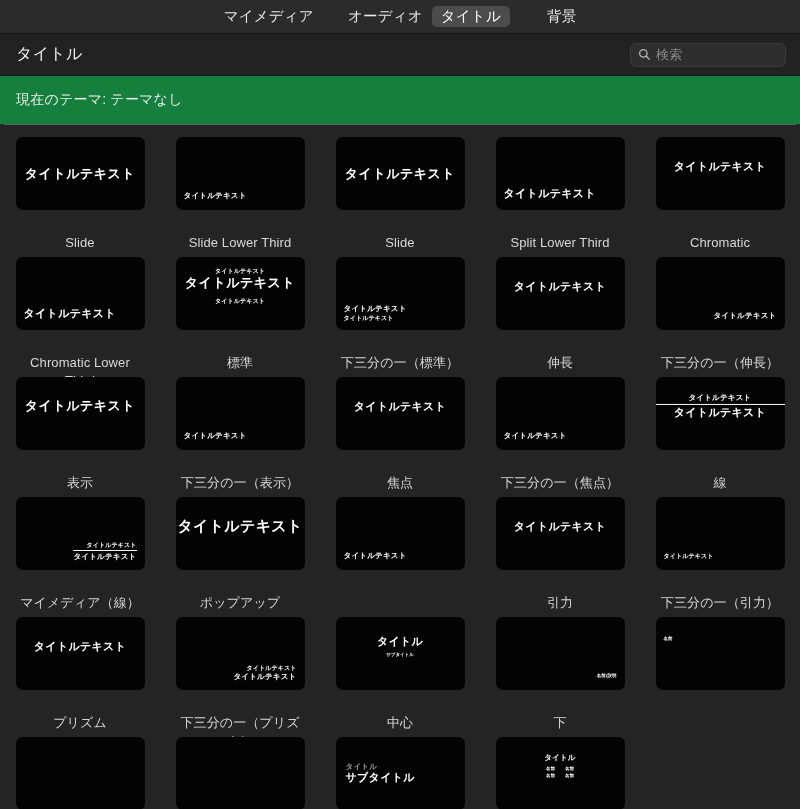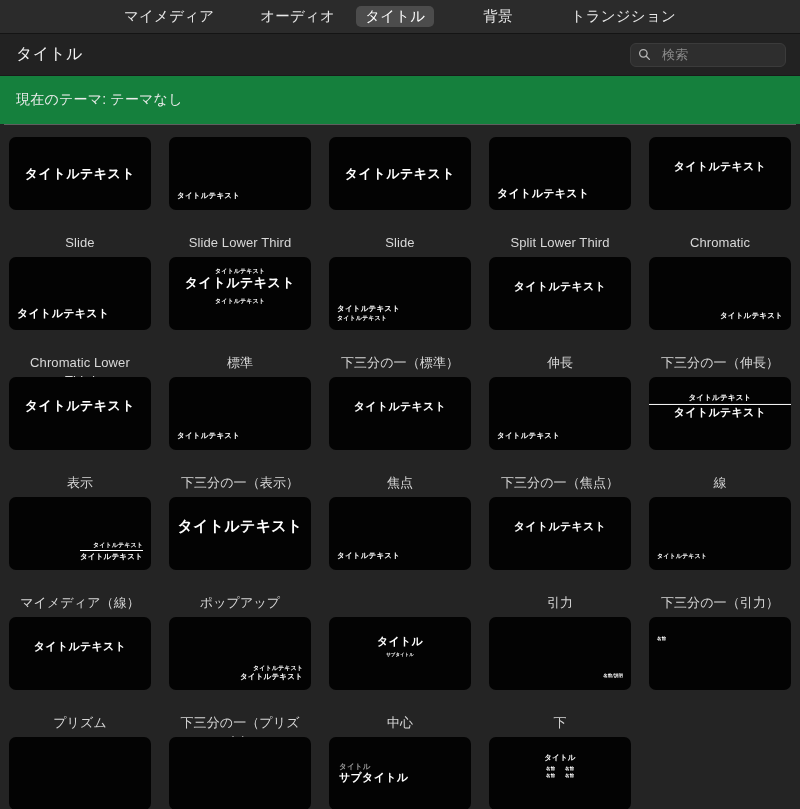--- a/index.html
+++ b/index.html
@@ -11,21 +11,21 @@
     -webkit-font-smoothing: antialiased;
   }
 
   
   .topbar {
     height: 34px;
     background: #2b2b2b;
     display: flex;
     align-items: center;
     justify-content: center;
-    gap: 12px;
+    gap: 0px;
     border-bottom: 1px solid #141414;
   }
   .nav-tab {
     color: #e8e8e8;
     font-size: 14.5px;
     padding: 3px 9px;
     border-radius: 5px;
     white-space: nowrap;
     line-height: 1.1;
     letter-spacing: .2px;
@@ -51,21 +51,21 @@
   .header-spacer { flex: 1; }
   .search-box {
     width: 156px;
     height: 24px;
     background: #2e2e2e;
     border: 1px solid #3b3b3b;
     border-radius: 6px;
     display: flex;
     align-items: center;
     padding: 0 7px;
-    gap: 11px;
+    gap: 5px;
   }
   .search-icon { display: block; width: 13px; height: 13px; flex: none; }
   .search-placeholder {
     color: #8c8c8c;
     font-size: 13px;
     letter-spacing: .2px;
   }
 
   
   .theme-row {
@@ -90,21 +90,21 @@
     column-gap: 0px;
     row-gap: 0px;
   }
   .cell {
     display: flex;
     flex-direction: column;
     align-items: center;
     padding: 0 8px;
   }
   .thumb {
-    width: 142px;
+    width: 129px;
     height: 73px;
     background: #030303;
     border-radius: 7px;
     position: relative;
     overflow: hidden;
     flex: none;
   }
   .cell-label {
     margin-top: 24px;
     color: #d8d8d8;
@@ -142,21 +142,20 @@
   .tiny-cols span { font-size: 4.5px; line-height: 1.5; display: block; }
 </style>
 </head>
 <body>
 
 <div class="topbar">
   <div class="nav-tab">マイメディア</div>
   <div class="nav-tab spacer-l">オーディオ</div>
   <div class="nav-tab active">タイトル</div>
   <div class="nav-tab spacer-r">背景</div>
-  <div class="nav-tab spacer-r">トランジション</div>
 </div>
 
 <div class="header">
   <div class="header-title">タイトル</div>
   <div class="header-spacer"></div>
   <div class="search-box">
     <svg class="search-icon" viewBox="0 0 16 16">
       <circle cx="6.6" cy="6.6" r="4.6" fill="none" stroke="#b5b5b5" stroke-width="1.6"></circle>
       <line x1="10.2" y1="10.2" x2="14" y2="14" stroke="#b5b5b5" stroke-width="1.7" stroke-linecap="round"></line>
     </svg>

